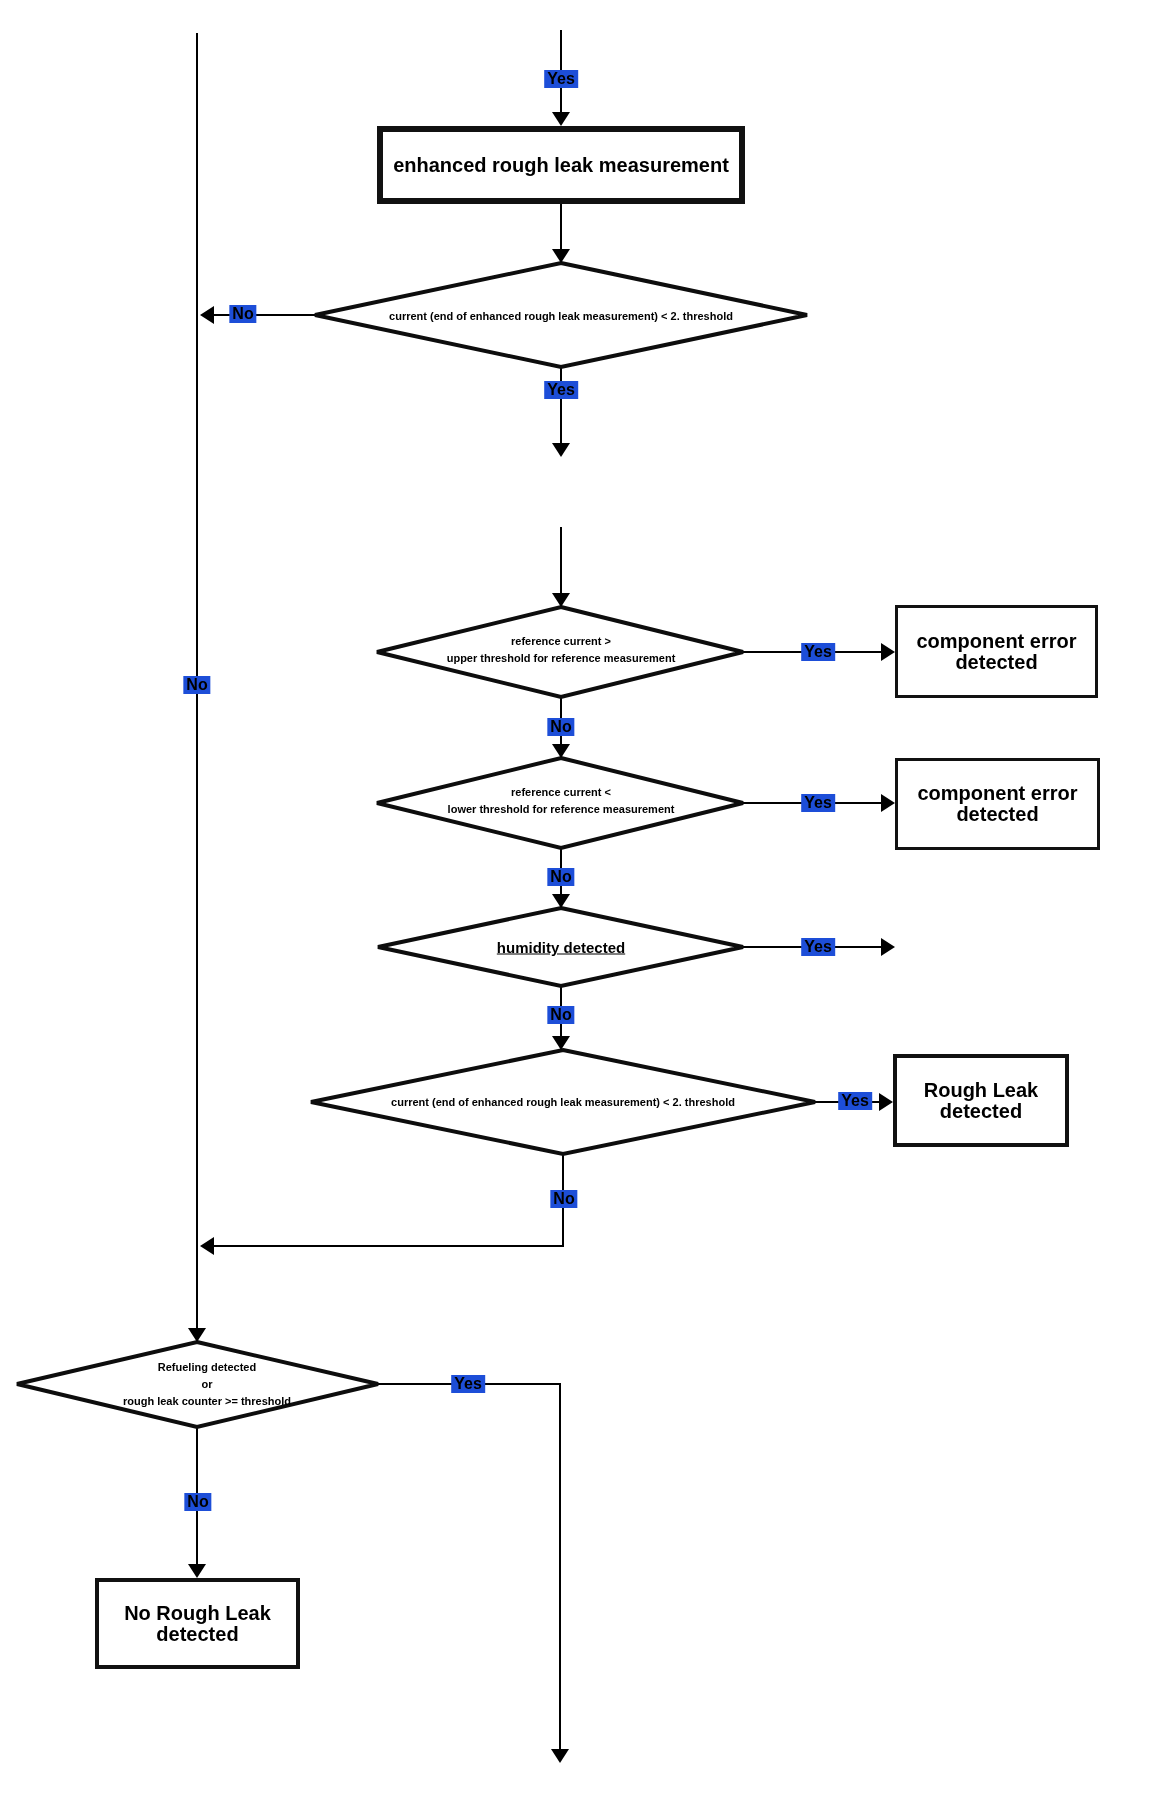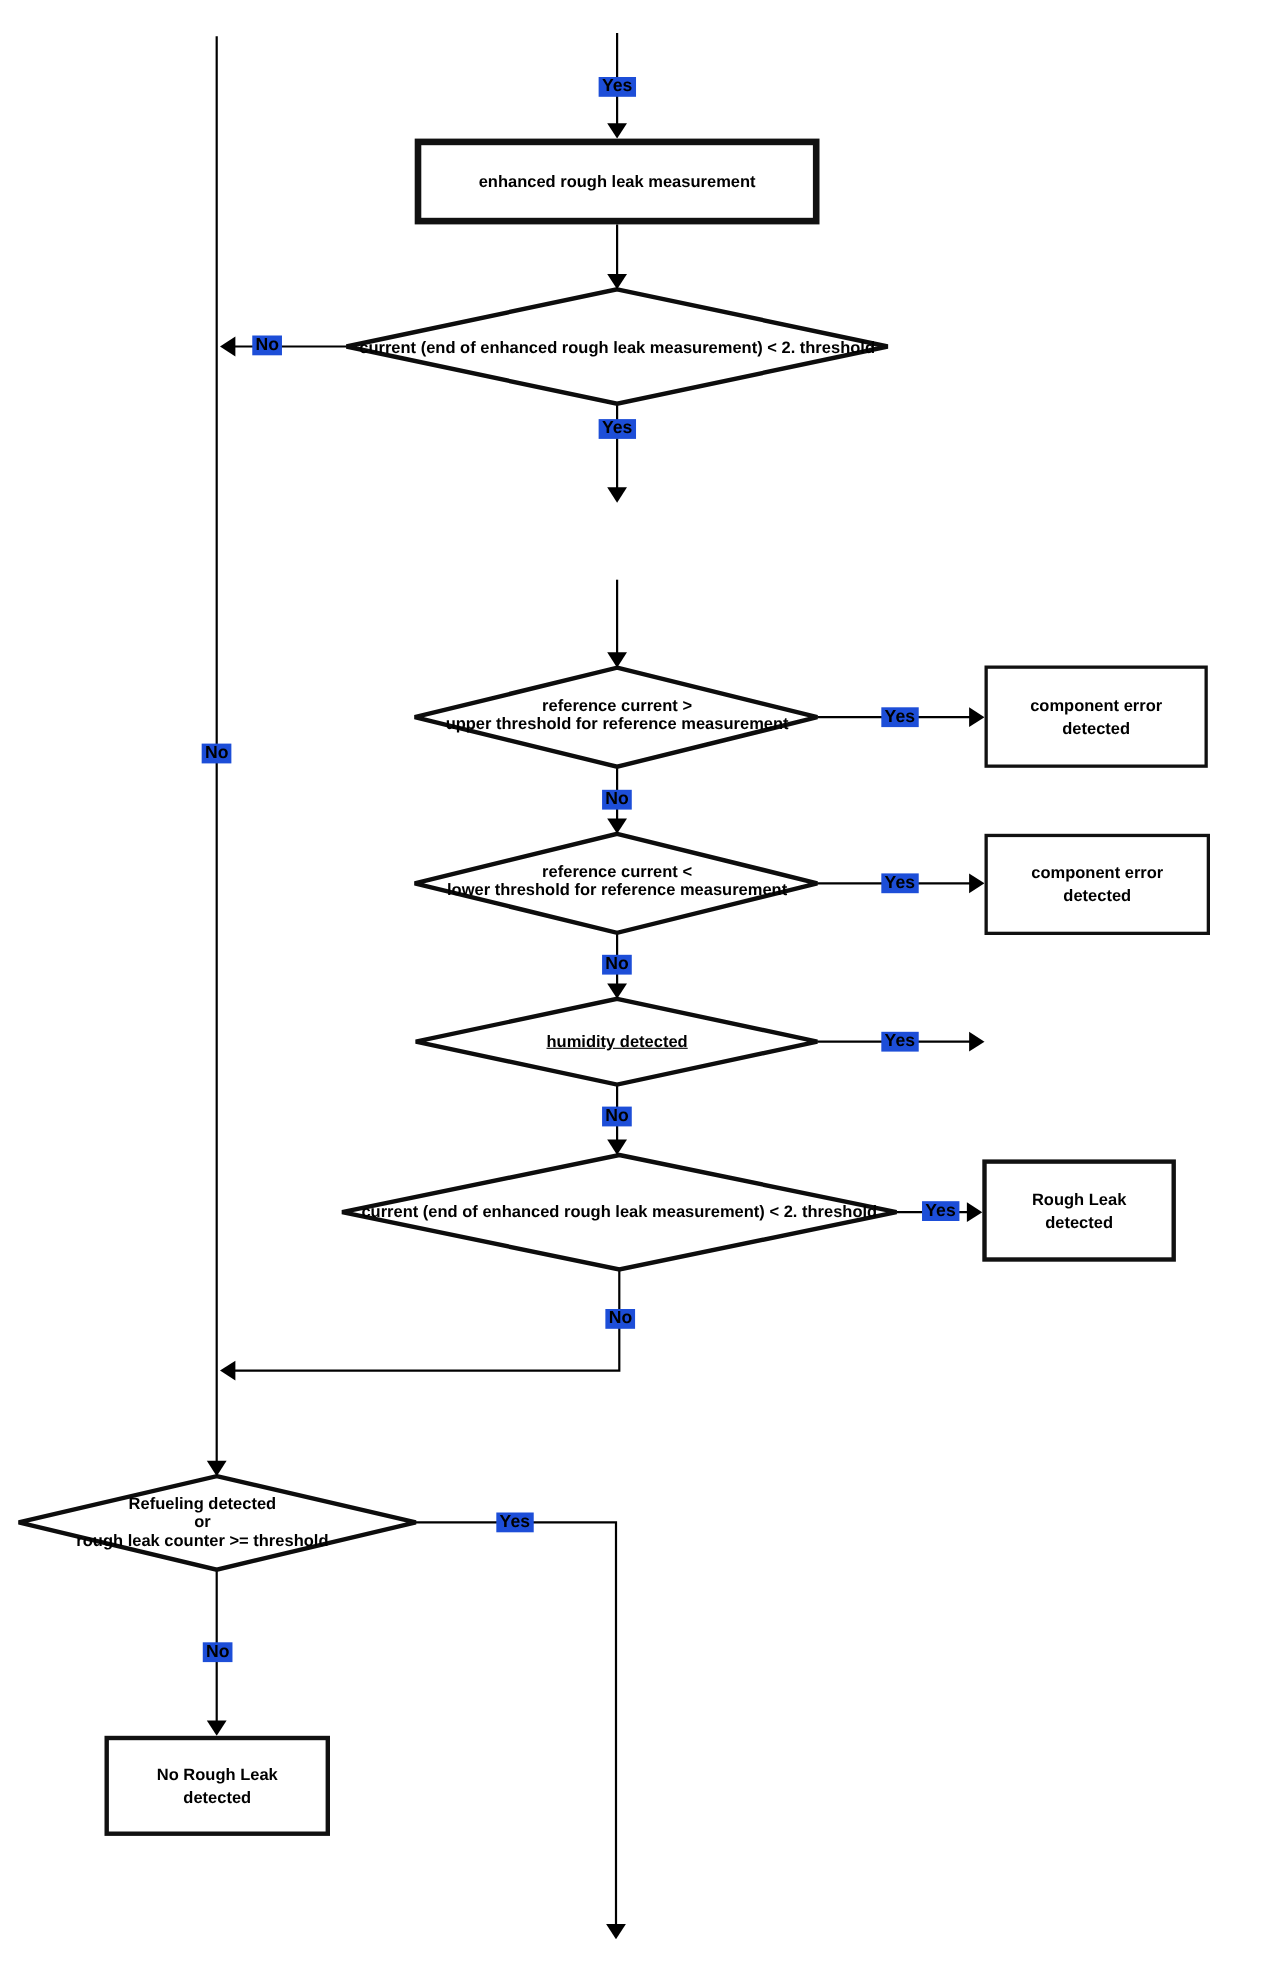--- a/index.html
+++ b/index.html
@@ -5,28 +5,28 @@
   html,body{margin:0;padding:0;background:#ffffff;}
   .canvas{
     position:relative;width:1152px;height:1806px;background:#ffffff;
     font-family:"Liberation Sans",sans-serif;color:#000;overflow:hidden;
   }
   .canvas svg{position:absolute;left:0;top:0;}
   .node{
     position:absolute;box-sizing:border-box;background:#ffffff;
     border-style:solid;border-color:#111;
     display:flex;align-items:center;justify-content:center;
-    text-align:center;font-weight:bold;font-size:15px;line-height:21px;
+    text-align:center;font-weight:bold;font-size:20px;line-height:21px;
   }
   .node .nl{display:block;}
   .dlabel{
     position:absolute;transform:translate(-50%,-50%);
     text-align:center;font-weight:bold;white-space:nowrap;
   }
-  .dlabel.small{font-size:15px;line-height:17px;}
+  .dlabel.small{font-size:11px;line-height:17px;}
   .dlabel.big{font-size:15px;text-decoration:underline;}
   .dlabel span{display:block;}
   .elabel{
     position:absolute;transform:translate(-50%,-50%);
     font-weight:bold;font-size:16px;background:#1d4ed8;
     padding:0 3px;white-space:nowrap;
   }
 </style>
 </head>
 <body>
@@ -125,21 +125,21 @@
 
   <div class="dlabel small" style="left:561px;top:801px">
     <span>reference current &lt;</span>
     <span>lower threshold for reference measurement</span>
   </div>
 
   <div class="dlabel big" style="left:561px;top:947px">humidity detected</div>
 
   <div class="dlabel small" style="left:563px;top:1102px">current (end of enhanced rough leak measurement) &lt; 2. threshold</div>
 
-  <div class="dlabel small" style="left:184px;top:1384px">
+  <div class="dlabel small" style="left:207px;top:1384px">
     <span>Refueling detected</span>
     <span>or</span>
     <span>rough leak counter &gt;= threshold</span>
   </div>
 
   <div class="elabel" style="left:561px;top:79px">Yes</div>
   <div class="elabel" style="left:243px;top:314px">No</div>
   <div class="elabel" style="left:197px;top:685px">No</div>
   <div class="elabel" style="left:561px;top:390px">Yes</div>
   <div class="elabel" style="left:818px;top:652px">Yes</div>

